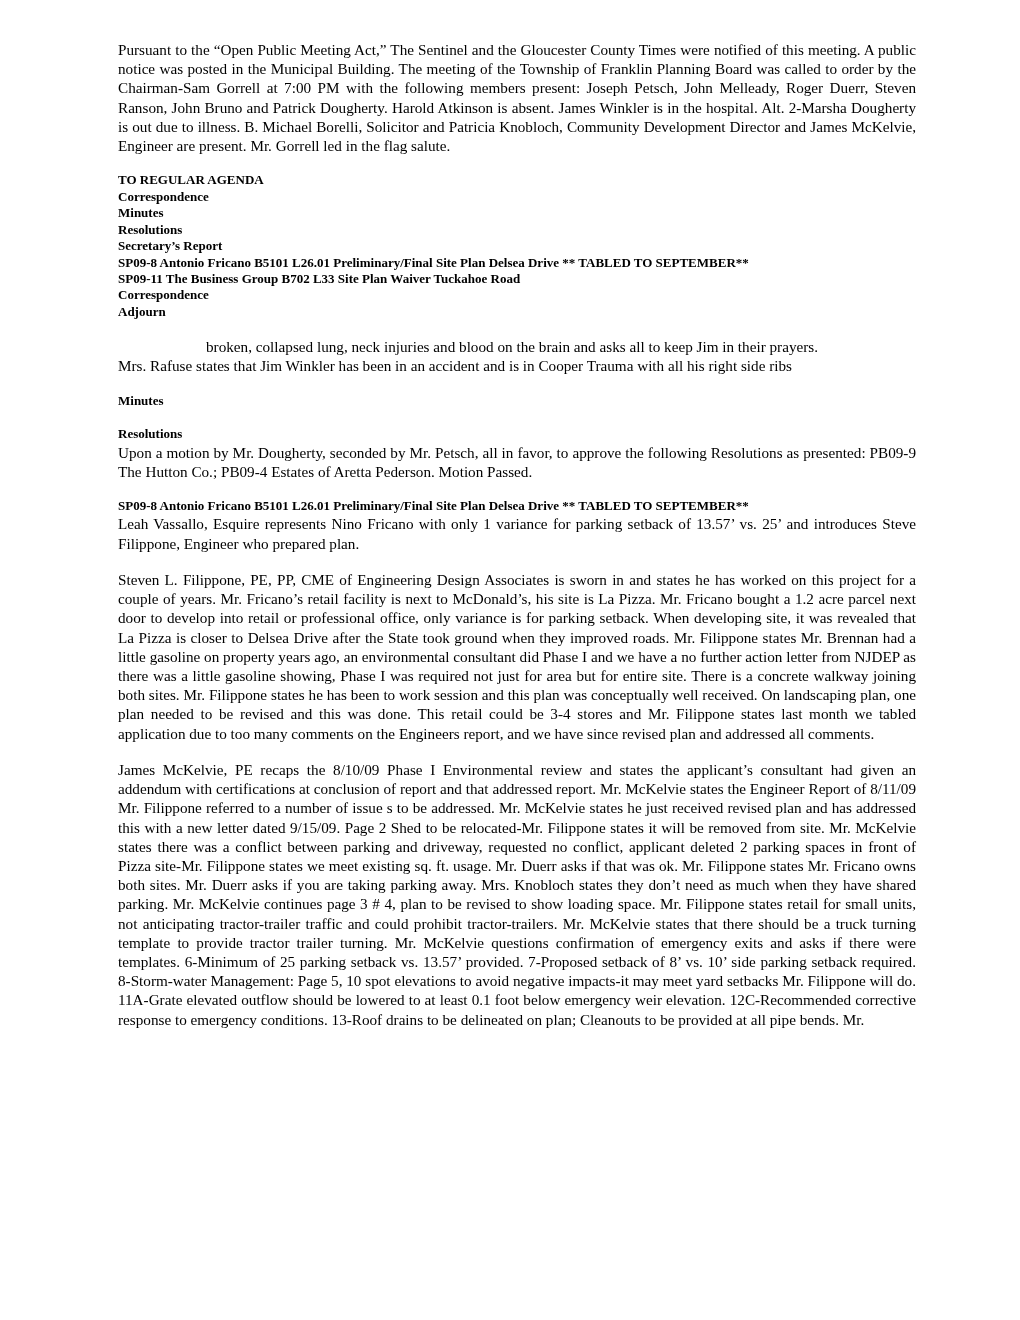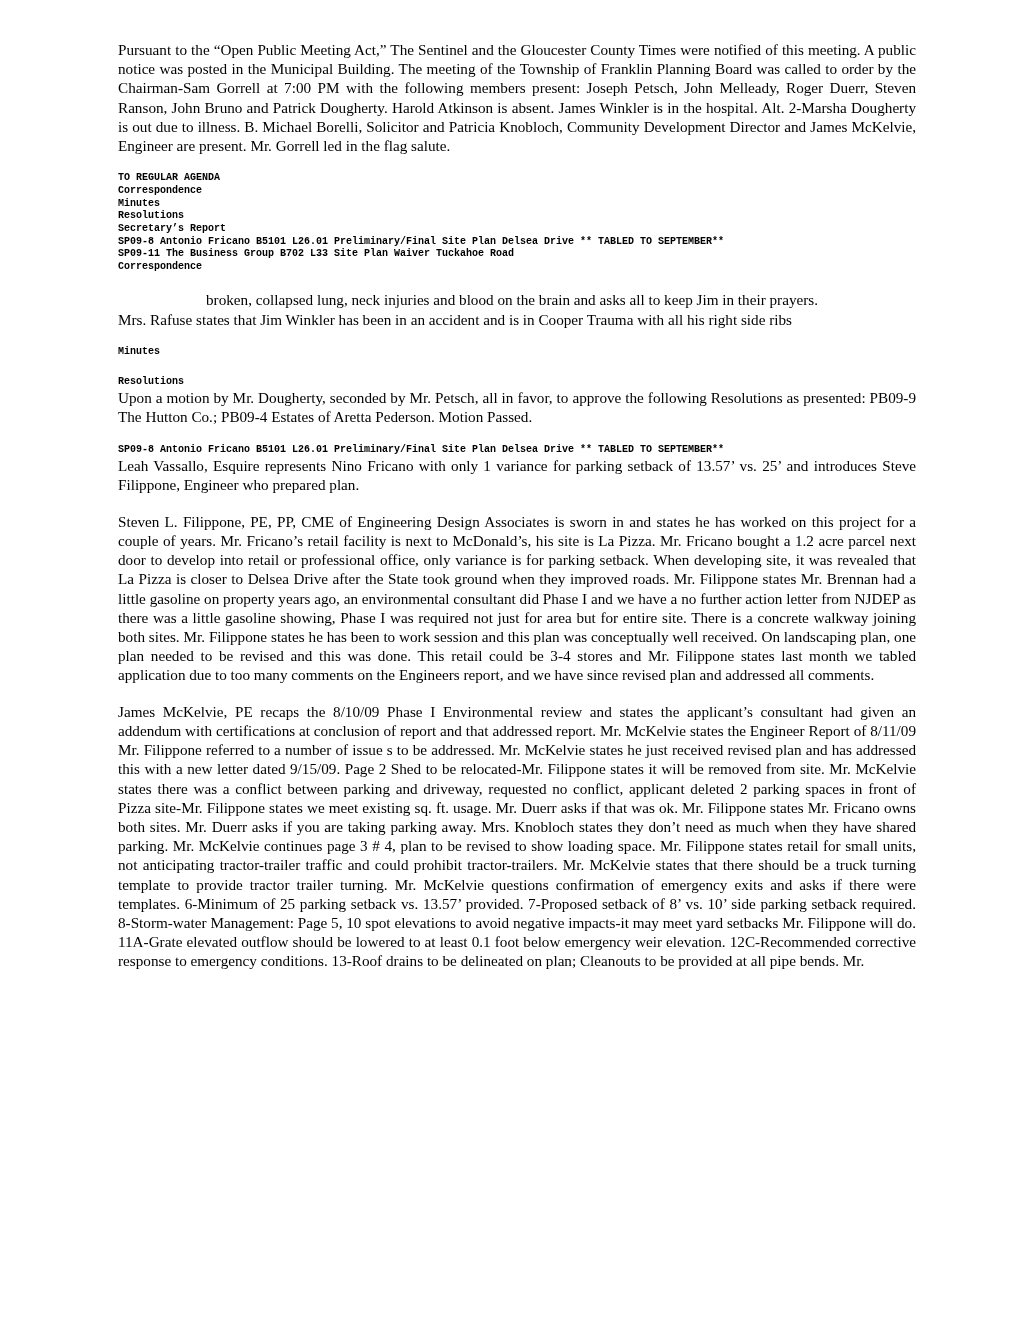--- a/index.html
+++ b/index.html
@@ -37,25 +37,24 @@
     margin-bottom: 17px;
   }
   .tight {
     margin-bottom: 0;
   }
   .b { font-weight: normal; }
   .agenda-block {
     margin-bottom: 17px;
   }
   .agenda-block div {
-    font-size: 10px;
+    font-size: 13px;
     line-height: 1.265;
     font-weight: bold;
     text-align: justify;
-    font-family: Liberation Mono, monospace;
   }
   .agenda-block div.just {
     text-align: justify;
   }
   .subhead {
     font-weight: bold;
     font-size: 15.2px;
     line-height: 1.265;
   }
   .nomargin { margin: 0; }
@@ -71,20 +70,21 @@
 
   <div class="agenda-block">
     <div>TO REGULAR AGENDA</div>
     <div>Correspondence</div>
     <div>Minutes</div>
     <div>Resolutions</div>
     <div>Secretary’s Report</div>
     <div class="just">SP09-8 Antonio Fricano B5101 L26.01 Preliminary/Final Site Plan Delsea Drive ** TABLED TO SEPTEMBER**</div>
     <div>SP09-11 The Business Group B702 L33 Site Plan Waiver Tuckahoe Road</div>
     <div>Correspondence</div>
+    <div>Adjourn</div>
   </div>
 
   <div class="agenda-block">
     <p class="nomargin inner-indent">broken, collapsed lung, neck injuries and blood on the brain and asks all to keep Jim in their prayers.</p>
     <p class="nomargin">Mrs. Rafuse states that Jim Winkler has been in an accident and is in Cooper Trauma with all his right side ribs</p>
   </div>
 
   <div class="agenda-block">
     <div class="subhead">Minutes</div>
   </div>

